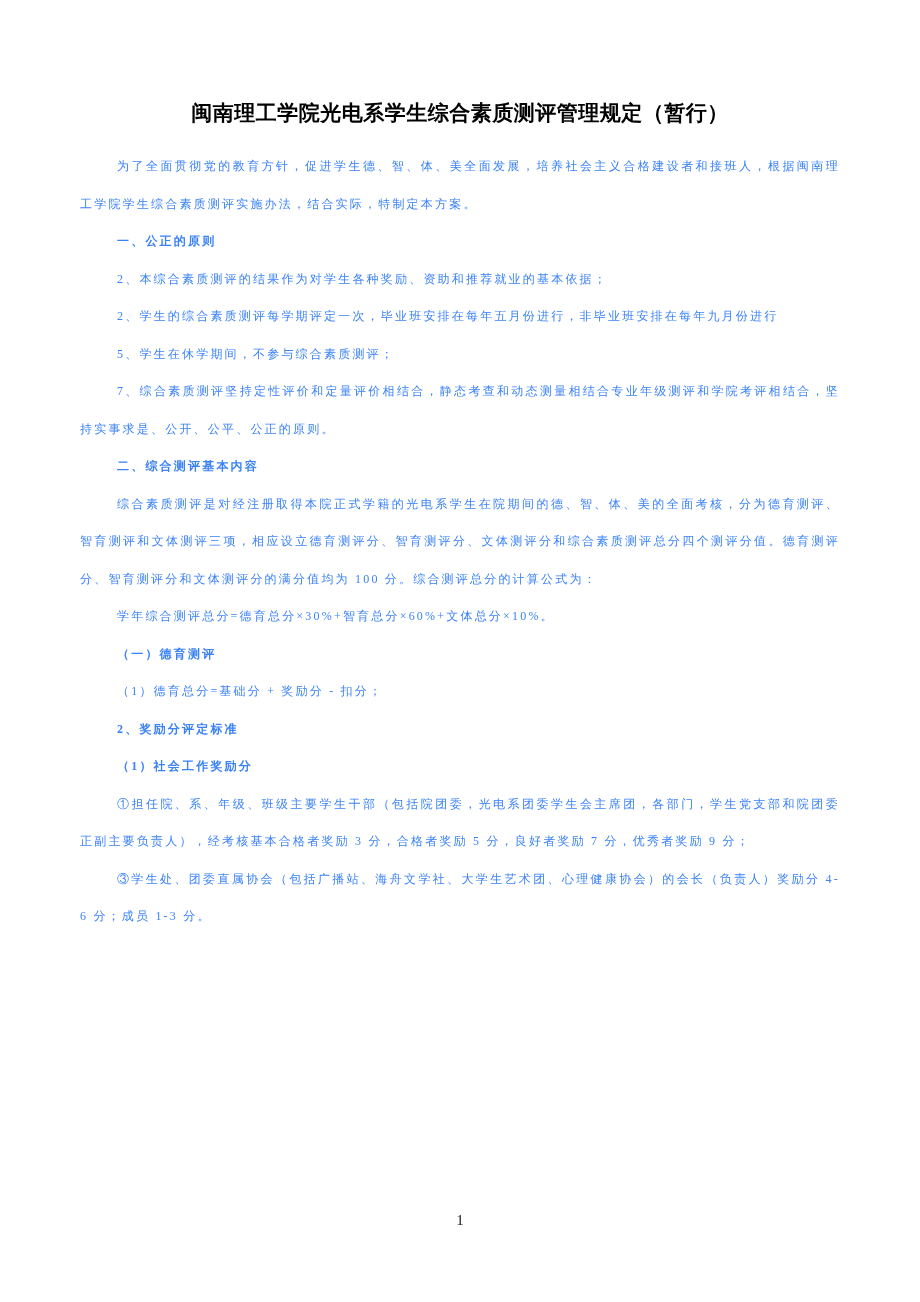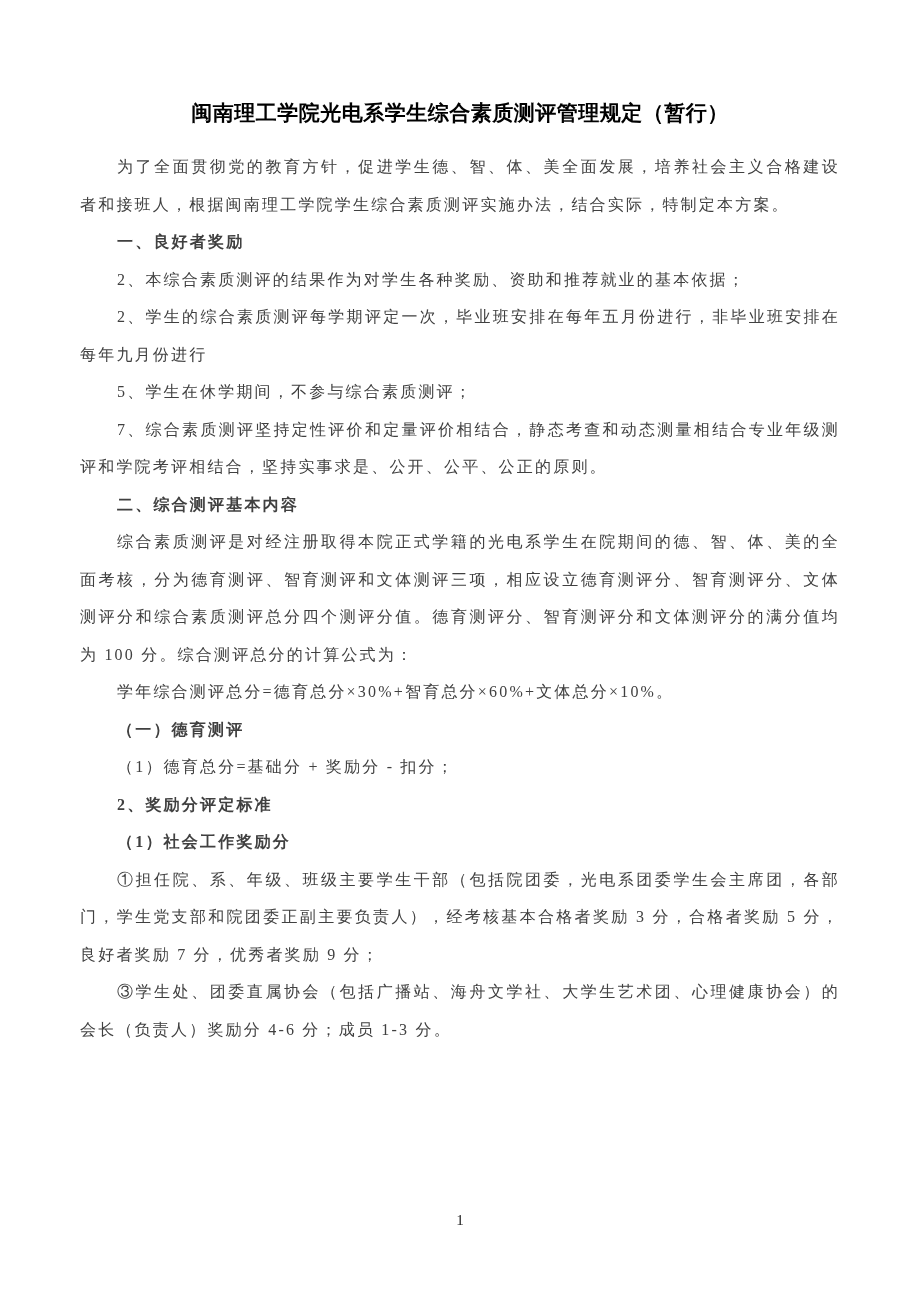--- a/index.html
+++ b/index.html
@@ -25,26 +25,26 @@
     text-align: center;
     font-size: 21px;
     font-weight: bold;
     line-height: 30px;
     letter-spacing: 0.5px;
     color: #000000;
   }
   .para, .heading {
     margin: 0;
     padding: 0;
-    font-size: 16px;
+    font-size: 12px;
     line-height: 37.5px;
     letter-spacing: 2.2px;
     text-align: justify;
     text-indent: 37px;
-    color: #404040;
+    color: #3b82f6;
   }
   .heading {
     font-weight: bold;
   }
   .page-number {
     position: absolute;
     left: 0;
     right: 0;
     bottom: 72px;
     text-align: center;
@@ -55,21 +55,21 @@
   }
 </style>
 </head>
 <body>
 
 <div class="page">
   <h1 class="doc-title">闽南理工学院光电系学生综合素质测评管理规定（暂行）</h1>
 
   <div id="doc-body">
       <div class="para">为了全面贯彻党的教育方针，促进学生德、智、体、美全面发展，培养社会主义合格建设者和接班人，根据闽南理工学院学生综合素质测评实施办法，结合实际，特制定本方案。</div>
-      <div class="heading">一、良好者奖励</div>
+      <div class="heading">一、公正的原则</div>
       <div class="para">2、本综合素质测评的结果作为对学生各种奖励、资助和推荐就业的基本依据；</div>
       <div class="para">2、学生的综合素质测评每学期评定一次，毕业班安排在每年五月份进行，非毕业班安排在每年九月份进行</div>
       <div class="para">5、学生在休学期间，不参与综合素质测评；</div>
       <div class="para">7、综合素质测评坚持定性评价和定量评价相结合，静态考查和动态测量相结合专业年级测评和学院考评相结合，坚持实事求是、公开、公平、公正的原则。</div>
       <div class="heading">二、综合测评基本内容</div>
       <div class="para">综合素质测评是对经注册取得本院正式学籍的光电系学生在院期间的德、智、体、美的全面考核，分为德育测评、智育测评和文体测评三项，相应设立德育测评分、智育测评分、文体测评分和综合素质测评总分四个测评分值。德育测评分、智育测评分和文体测评分的满分值均为 100 分。综合测评总分的计算公式为：</div>
       <div class="para">学年综合测评总分=德育总分×30%+智育总分×60%+文体总分×10%。</div>
       <div class="heading">（一）德育测评</div>
       <div class="para">（1）德育总分=基础分 + 奖励分 - 扣分；</div>
       <div class="heading">2、奖励分评定标准</div>

